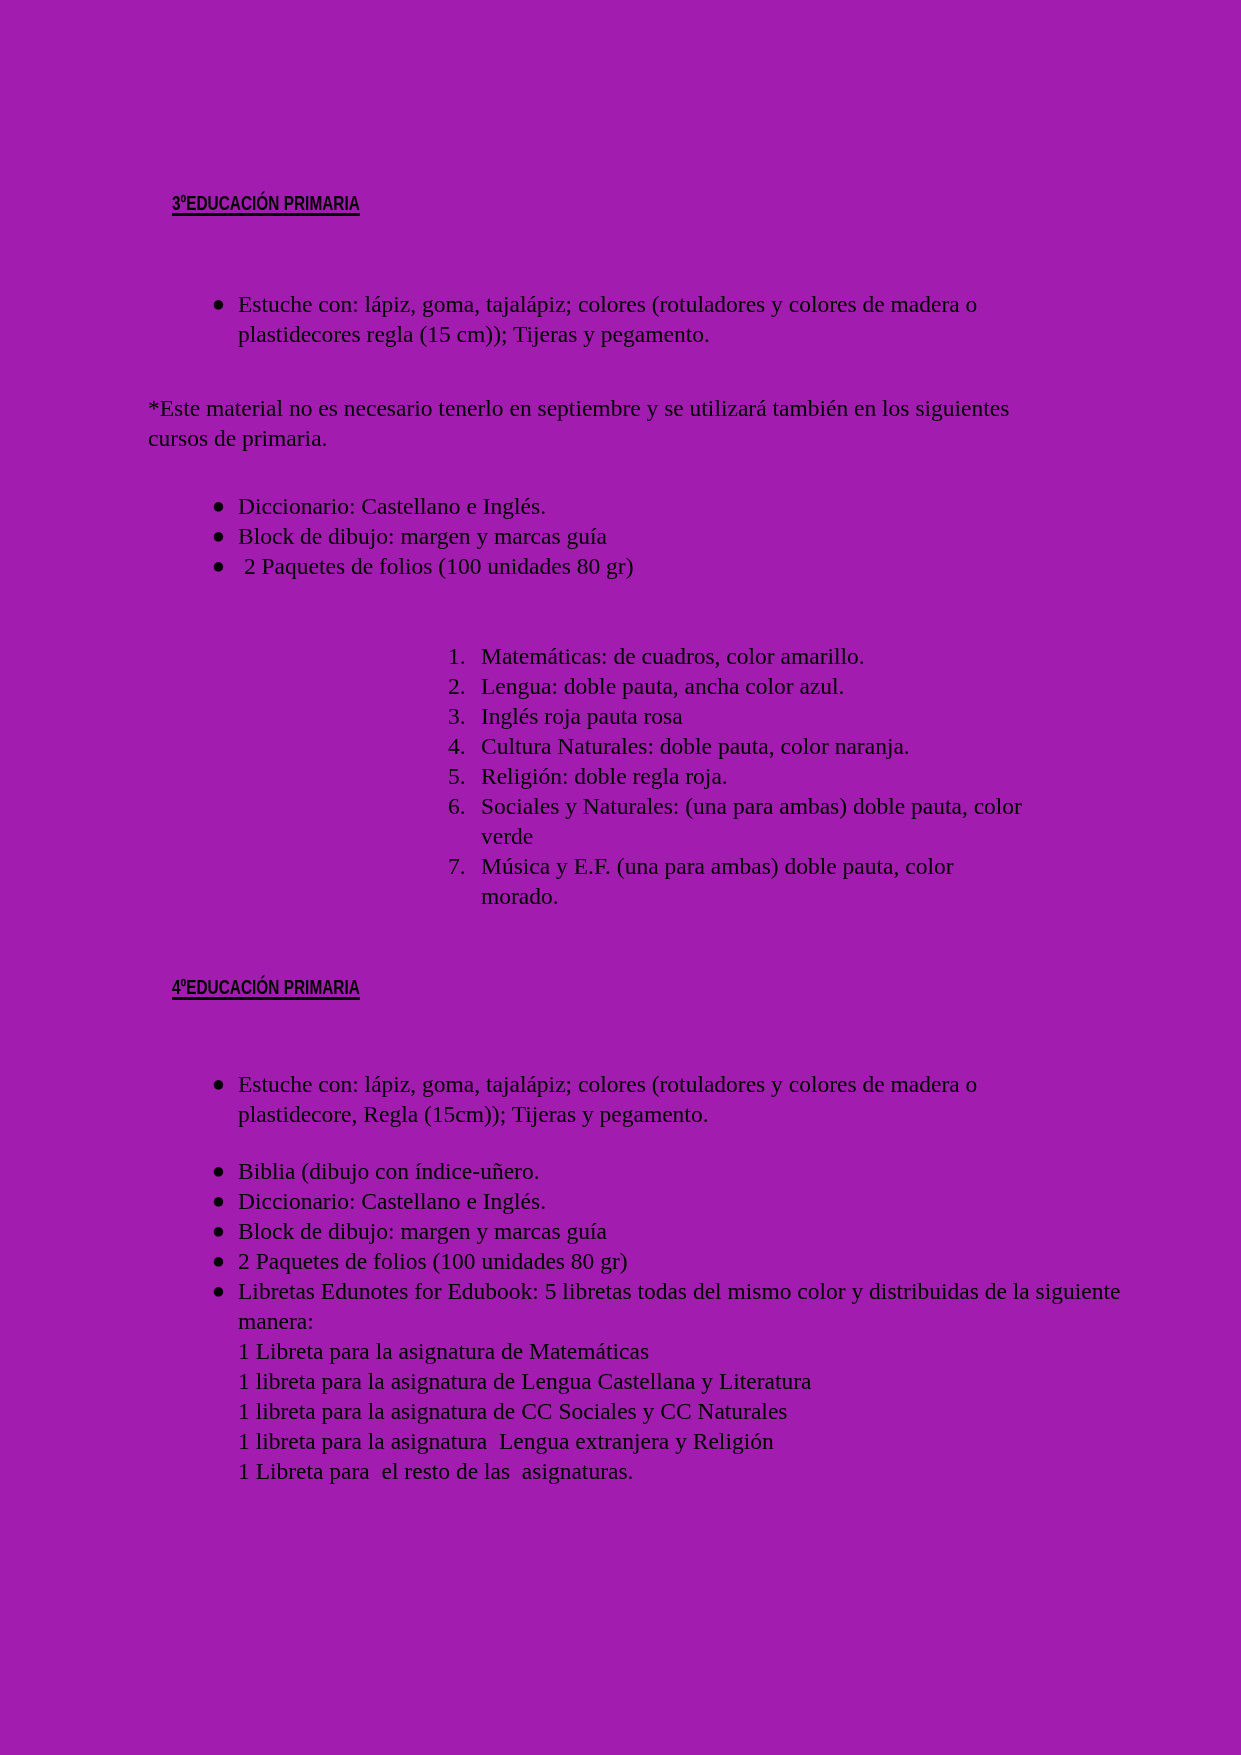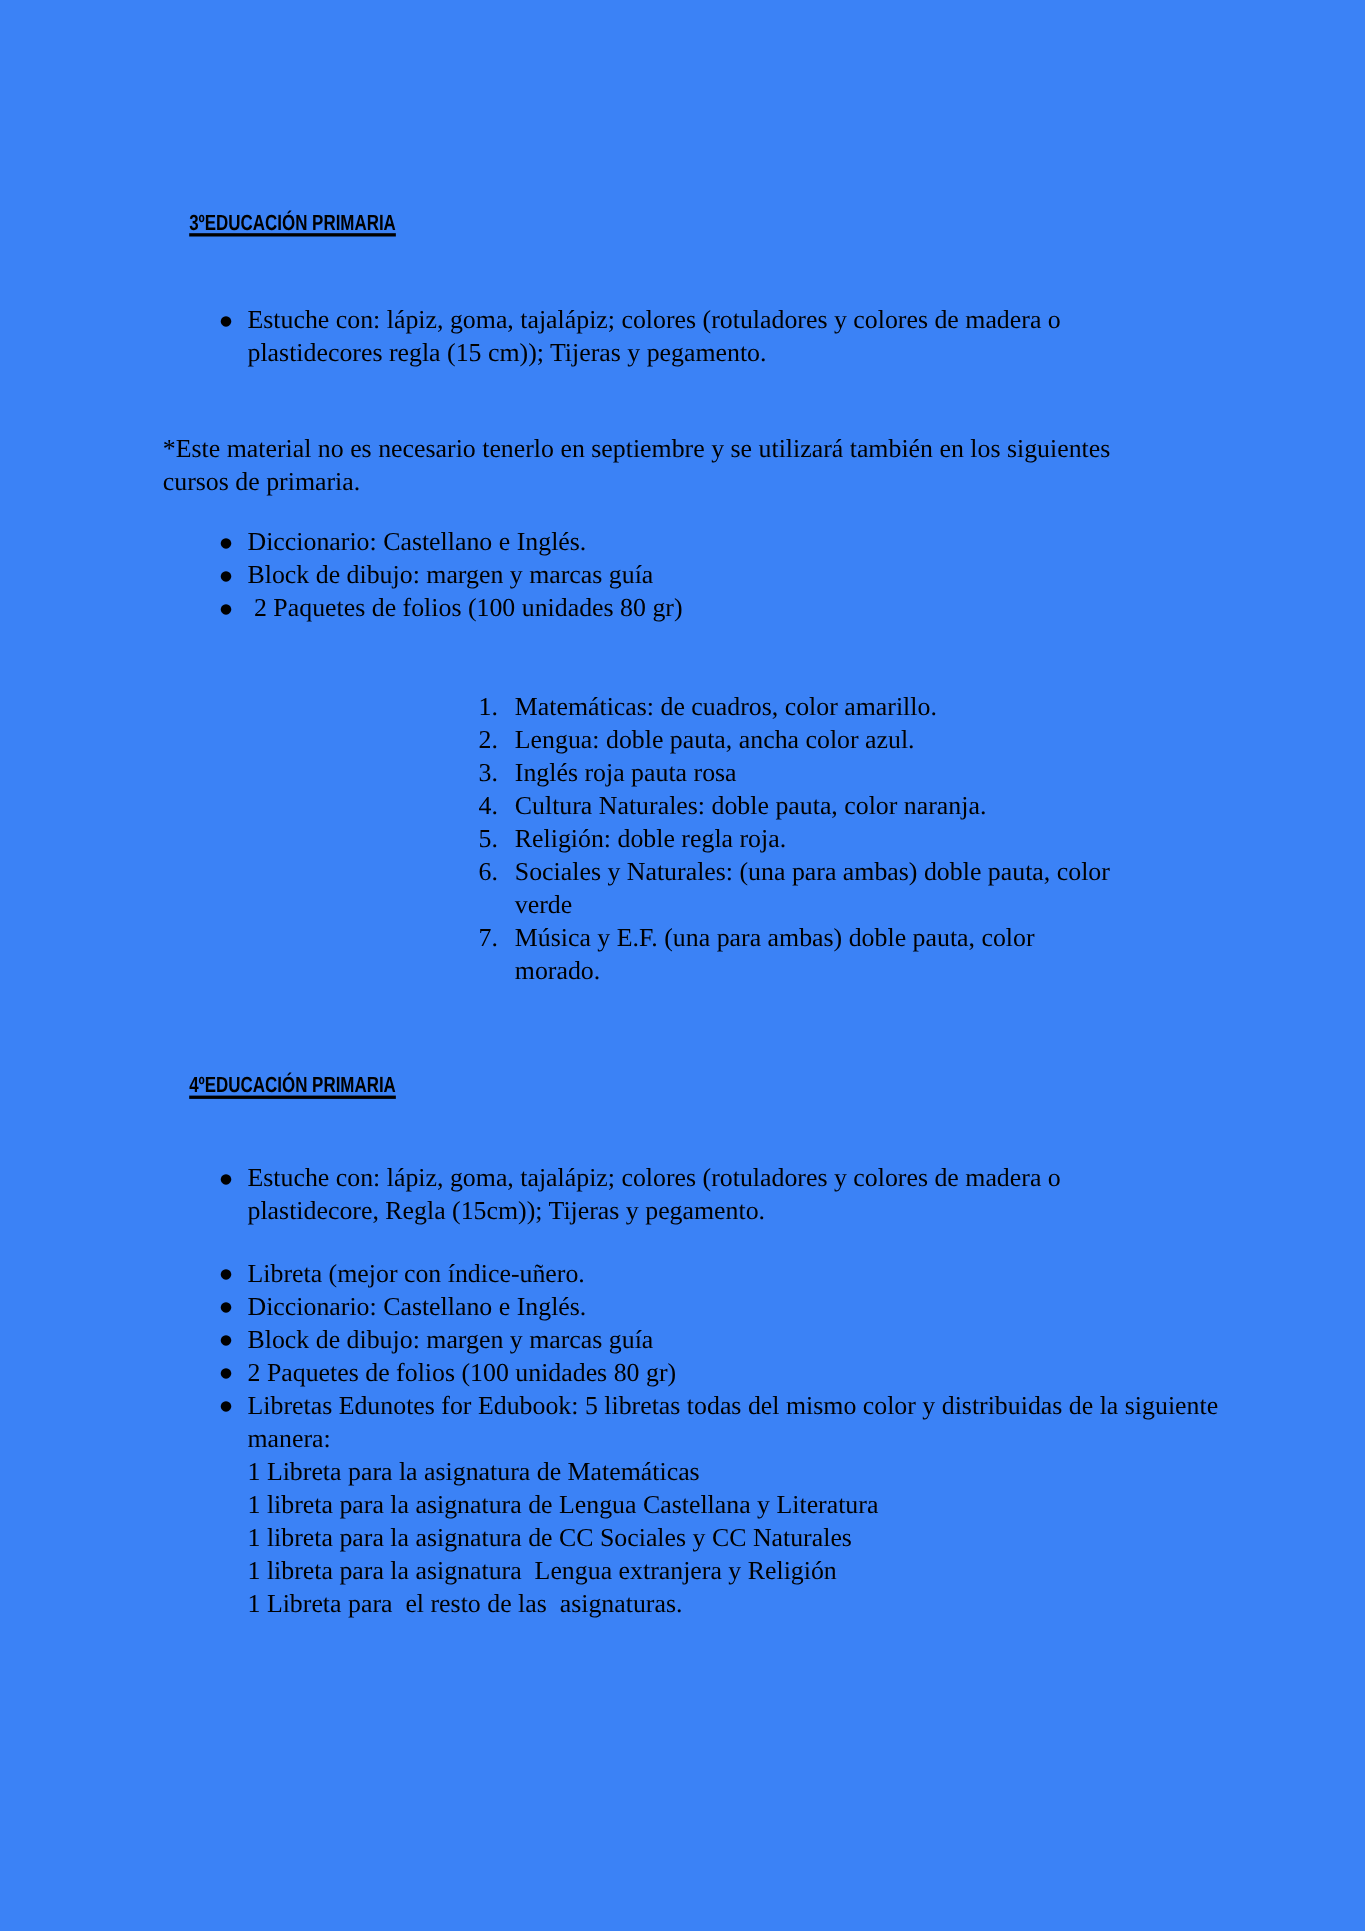--- a/index.html
+++ b/index.html
@@ -1,21 +1,21 @@
 <!DOCTYPE html>
 <html><head>
 <meta charset="utf-8">
 <style>
   html, body { margin: 0; padding: 0; background: #e8e8e8; }
   .page {
     position: relative;
     width: 1241px;
     height: 1755px;
     margin: 0 auto;
-    background: #3b82f6;
+    background: #a21caf;
     color: #000000;
     font-family: "Liberation Serif", "DejaVu Serif", serif;
     font-size: 23.5px;
     line-height: 30px;
     overflow: hidden;
   }
   .doc-heading {
     position: absolute;
     margin: 0;
     font-family: "Liberation Sans", "DejaVu Sans", sans-serif;
@@ -24,21 +24,21 @@
     font-weight: bold;
     white-space: nowrap;
     letter-spacing: 0;
     transform: scaleX(0.77);
     transform-origin: left top;
     text-decoration: underline;
     text-decoration-thickness: 2.5px;
     text-underline-offset: 3px;
   }
   .blk { position: absolute; }
-  ul.bul, ol.num { margin: 3px; padding: 0; list-style: none; }
+  ul.bul, ol.num { margin: 16px; padding: 0; list-style: none; }
   ul.bul > li { position: relative; padding-left: 26px; }
   ul.bul > li::before {
     content: "●";
     position: absolute;
     left: 1px;
     top: 0;
     font-size: 12.5px;
     line-height: 30px;
     font-family: "DejaVu Sans", sans-serif;
   }
@@ -91,20 +91,20 @@
     <li>Música y E.F. (una para ambas) doble pauta, color morado.</li>
   </ol>
 
   <h2 class="doc-heading p-h4">4ºEDUCACIÓN PRIMARIA</h2>
 
   <ul class="bul blk p-est4">
     <li>Estuche con: lápiz, goma, tajalápiz; colores (rotuladores y colores de madera o plastidecore, Regla (15cm)); Tijeras y pegamento.</li>
   </ul>
 
   <ul class="bul blk p-lst4">
-    <li>Libreta (mejor con índice-uñero.</li>
+    <li>Biblia (dibujo con índice-uñero.</li>
     <li>Diccionario: Castellano e Inglés.</li>
     <li>Block de dibujo: margen y marcas guía</li>
     <li>2 Paquetes de folios (100 unidades 80 gr)</li>
     <li><span>Libretas Edunotes for Edubook: 5 libretas todas del mismo color y distribuidas de la siguiente manera:</span><span class="lib-line pw">1 Libreta para la asignatura de Matemáticas</span><span class="lib-line pw">1 libreta para la asignatura de Lengua Castellana y Literatura</span><span class="lib-line pw">1 libreta para la asignatura de CC Sociales y CC Naturales</span><span class="lib-line pw">1 libreta para la asignatura  Lengua extranjera y Religión</span><span class="lib-line pw">1 Libreta para  el resto de las  asignaturas.</span></li>
   </ul>
 
 </div>
 
 </body></html>

